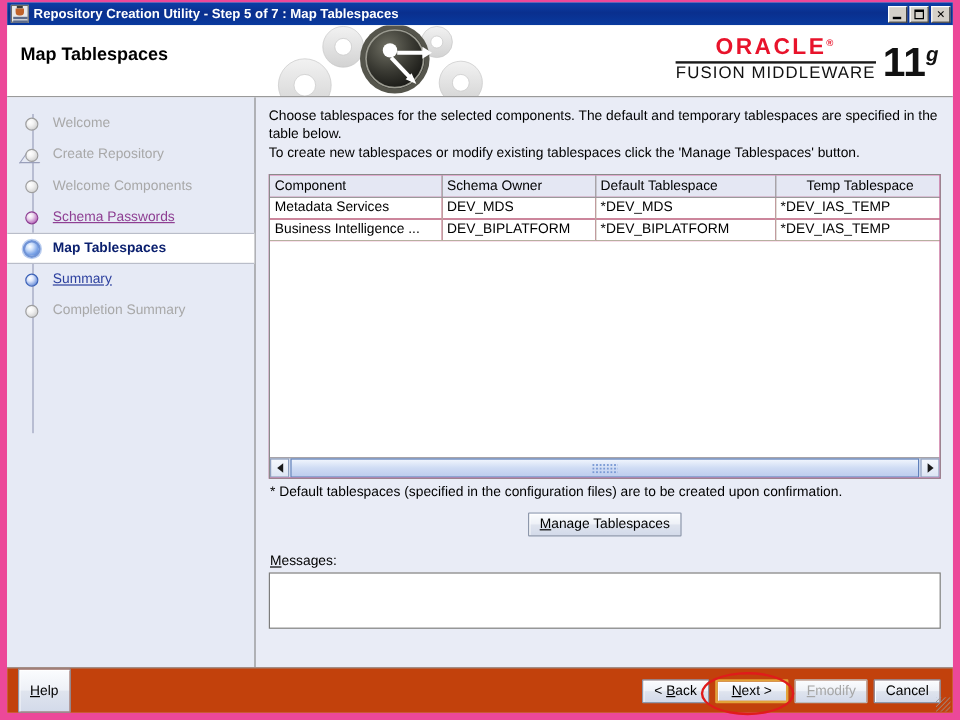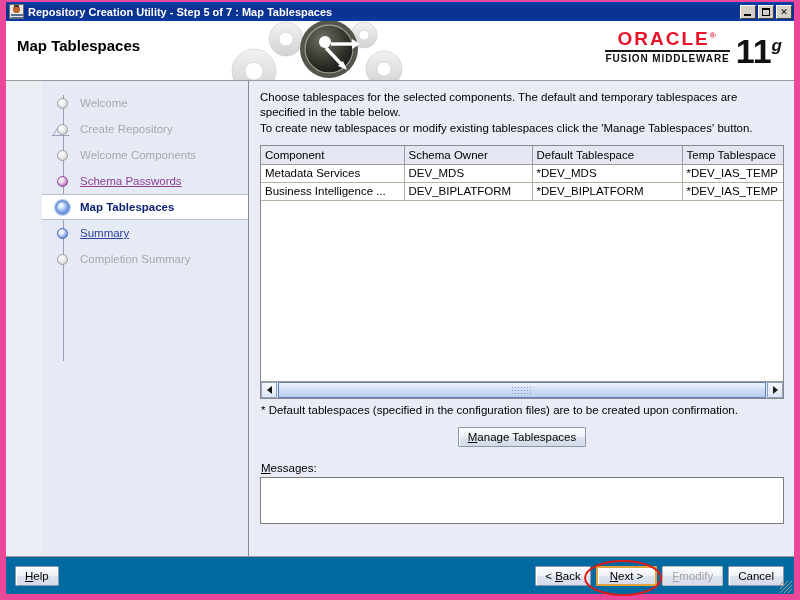--- a/index.html
+++ b/index.html
@@ -101,36 +101,35 @@
   }
   #oracle-words { text-align: center; }
   #oracle-word {
     color: #e8132b; font-size: 19px; font-weight: bold;
     letter-spacing: 2px; line-height: 20px;
     font-family: "Liberation Sans", sans-serif;
   }
   #oracle-word sup { font-size: 8px; vertical-align: super; }
   #oracle-rule { height: 2px; background: #1a1a1a; margin: 1px 0 1px 0; }
   #oracle-fmw {
-    color: #111; font-size: 10px; font-weight: bold; letter-spacing: 0.9px;
+    color: #111; font-size: 14px; font-weight: normal; letter-spacing: 0.9px;
     line-height: 12px;
   }
   #version {
     font-size: 34px; font-weight: bold; color: #111;
     line-height: 34px; margin-top: 3px;
   }
   #version sup { font-size: 17px; font-style: italic; font-weight: bold; vertical-align: 12px; }
 
   
   #body {
     flex: 1 1 auto;
     display: flex;
     background: #e9ecf6;
     overflow: hidden;
-    margin-left: 36px;
   }
 
   
   #sidebar {
     flex: 0 0 207px; width: 207px;
     background: #e6eaf5;
     border-right: 1px solid #8b8b8b;
     position: relative;
     padding-top: 9px;
   }
@@ -209,21 +208,21 @@
   table { border-collapse: collapse; width: 100%; table-layout: fixed; font-size: 11.5px; }
   thead th {
     background: #e4e7f3;
     border-right: 1px solid #9a9a9a;
     border-bottom: 1px solid #9a9a9a;
     text-align: left; font-weight: normal;
     padding: 2px 0 2px 4px;
     height: 18px;
     white-space: nowrap;
   }
-  thead th:last-child { border-right: none; }
+  thead th:last-child { border-right: none; text-align: center; }
   tbody td {
     border-right: 1px solid #b6b0a0;
     border-bottom: 1px solid #b6b0a0;
     padding: 1px 0 1px 4px;
     height: 18px;
     white-space: nowrap; overflow: hidden; text-overflow: ellipsis;
     background: #ffffff;
   }
   tbody td:last-child { border-right: none; }
   #table-filler { flex: 1 1 auto; background: #ffffff; }
@@ -283,23 +282,23 @@
   #messages-label { font-size: 11.5px; margin: 15px 0 3px 1px; }
   #messages-box {
     height: 47px;
     background: #ffffff;
     border: 1px solid #7d7d7d;
   }
 
   
   #footer {
     flex: 0 0 38px; height: 38px;
-    background: #0369a1;
+    background: #c2410c;
     border-top: 1px solid #9a9a9a;
-    display: flex; align-items: center;
+    display: flex; 
     padding: 0 10px 0 9px;
     position: relative;
   }
   #footer-right { margin-left: auto; display: flex; align-items: center; gap: 5px; }
   #next-btn { border: 2px solid #e2a33a; padding: 2px 12px; }
   #ellipse {
     position: absolute;
     left: 584px; top: 560px;
     width: 78px; height: 36px;
     border: 2px solid #e01b1b;

